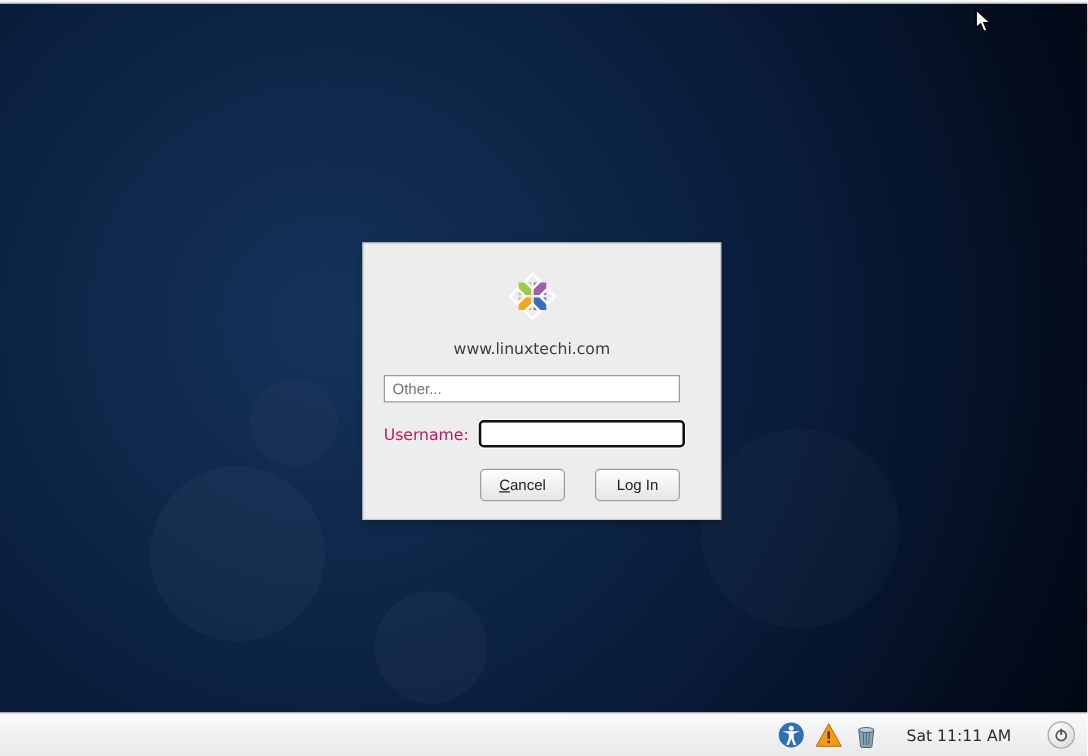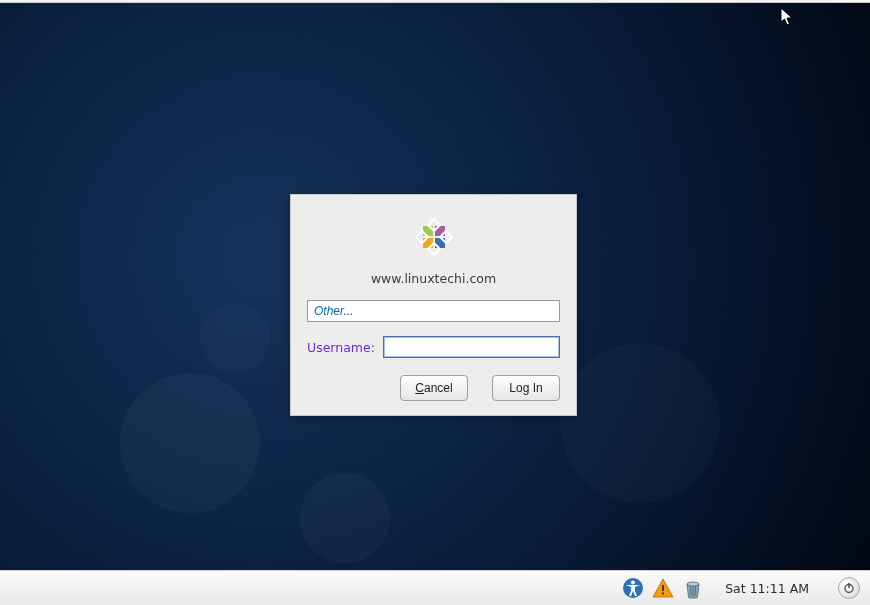--- a/index.html
+++ b/index.html
@@ -25,42 +25,41 @@
   .b3 { width:160px; height:160px; left:560px; top:340px; background: rgba(255,255,255,0.025);}
   .b4 { width:70px; height:70px; left:200px; top:300px; background: rgba(255,255,255,0.025);}
 
   .login-box {
     position: absolute;
     left: 290px; top: 191px;
     width: 287px;
     background: #ededed;
     border: 1px solid #c9c9c9;
     box-shadow: 0 2px 6px rgba(0,0,0,0.25);
-    padding: 14px 16px 14px 16px;
+    padding: 14px 32px 14px 16px;
     color: #2b2b2b;
   }
 
   .logo-wrap { text-align:center; margin-top:4px; margin-bottom:6px; }
   .logo { display:inline-block; }
 
   .hostname { text-align:center; font-size:12.5px; color:#3a3a3a; margin-bottom:14px; }
 
   .user-field {
     width: 100%;
     height: 22px;
     background: #fff;
     border: 1px solid #9a9a9a;
     font-size: 12px;
     padding: 2px 6px;
-    color:#0369a1;
-    font-style:italic;
+    color:#737373;
   }
 
   .row { display:flex; align-items:center; margin-top:14px; }
-  .row label { font-size:12.5px; color:#6d28d9; margin-right:8px; white-space:nowrap; }
+  .row label { font-size:12.5px; color:#be185d; margin-right:8px; white-space:nowrap; }
   .username-input {
     flex:1;
     height:22px;
     background:#fff;
     border:1px solid #4a6ea9;
     box-shadow: inset 0 0 0 1px #a8c0e8;
     padding:2px 4px;
     font-size:12px;
   }
 

